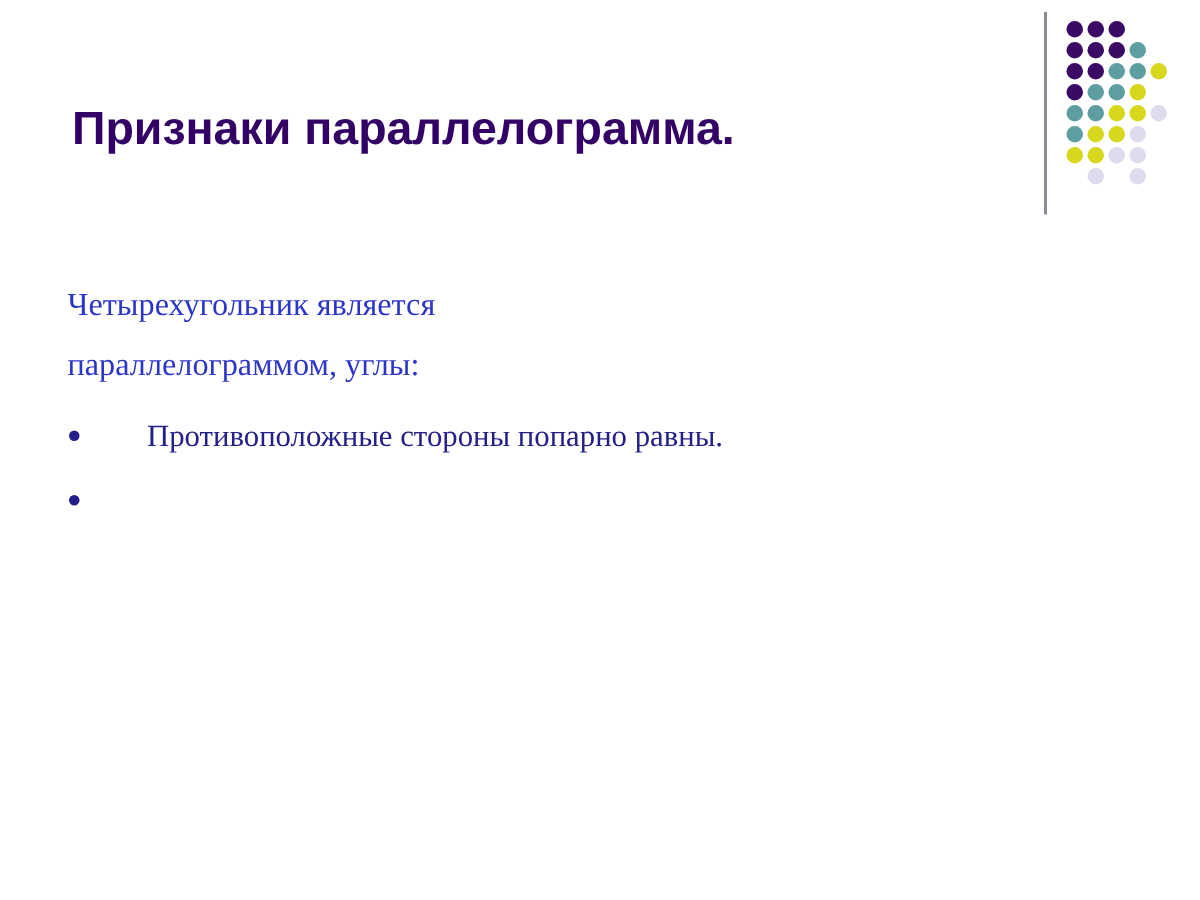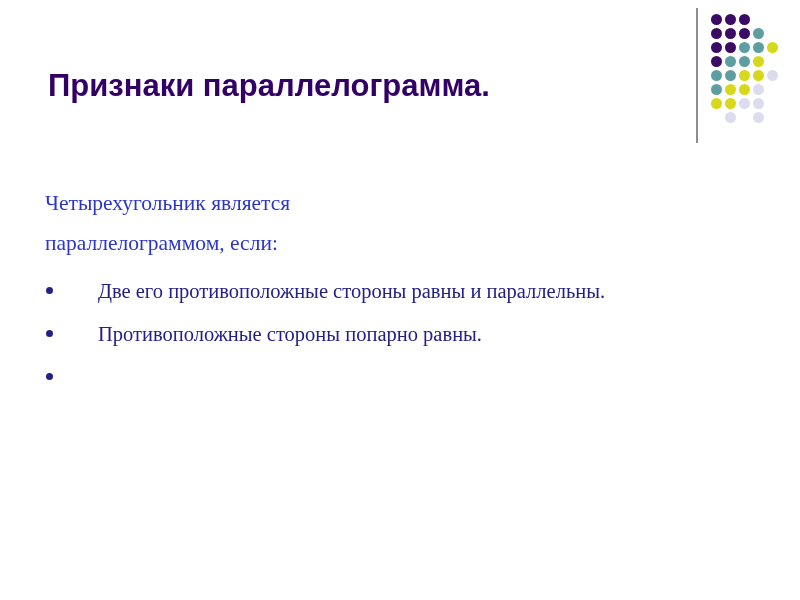--- a/index.html
+++ b/index.html
@@ -130,27 +130,23 @@
     <span class="dot" style="left: 42px; top: 84px; background: rgb(220, 220, 238);"></span>
     <span class="dot" style="left: 14px; top: 98px; background: rgb(220, 220, 238);"></span>
     <span class="dot" style="left: 42px; top: 98px; background: rgb(220, 220, 238);"></span>
   </div>
 
 <h1 id="slide-title" style="color: rgb(51, 0, 102);">Признаки параллелограмма.</h1>
 
 <div id="slide-body">
 
   <p class="intro-line" style="color: rgb(43, 53, 200);">Четырехугольник является</p>
-  <p class="intro-line" style="color: rgb(43, 53, 200);">параллелограммом, если:</p>
+  <p class="intro-line" style="color: rgb(43, 53, 200);">параллелограммом, углы:</p>
 
   <ul class="bullet-list">
-    <li style="color: rgb(35, 32, 136);">
-      <span class="bullet-glyph" style="background: rgb(35, 32, 136);"></span>
-      <span>Две его противоположные стороны равны и параллельны.</span>
-    </li>
     <li style="color: rgb(35, 32, 136);">
       <span class="bullet-glyph" style="background: rgb(35, 32, 136);"></span>
       <span>Противоположные стороны попарно равны.</span>
     </li>
     <li style="color: rgb(35, 32, 136);">
       <span class="bullet-glyph" style="background: rgb(35, 32, 136);"></span>
     </li>
   </ul>
 </div>
 

